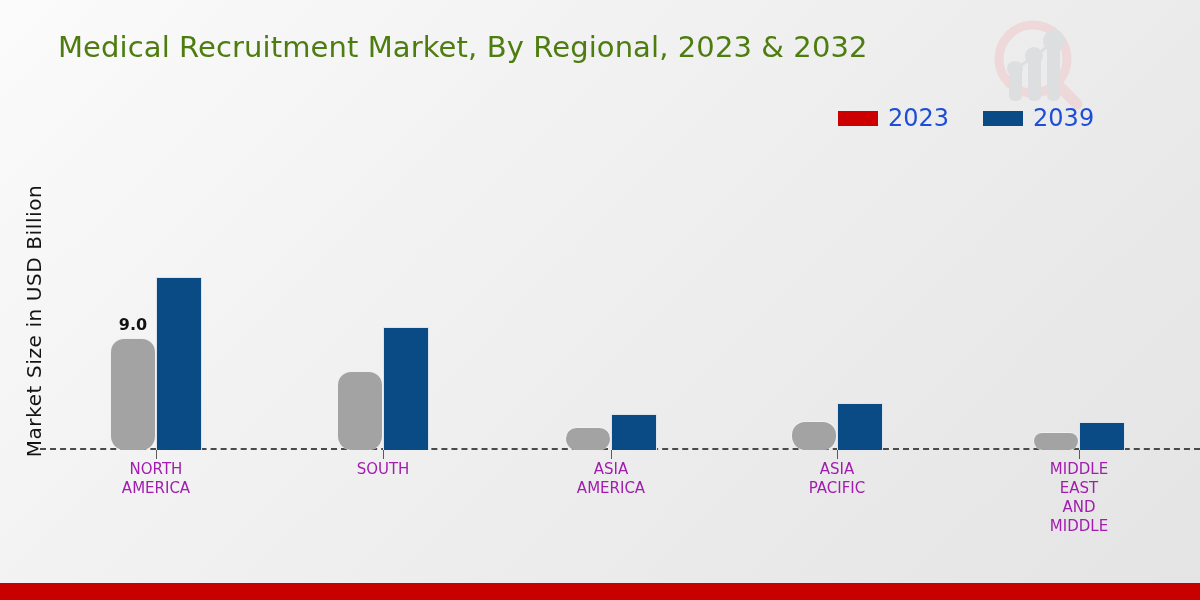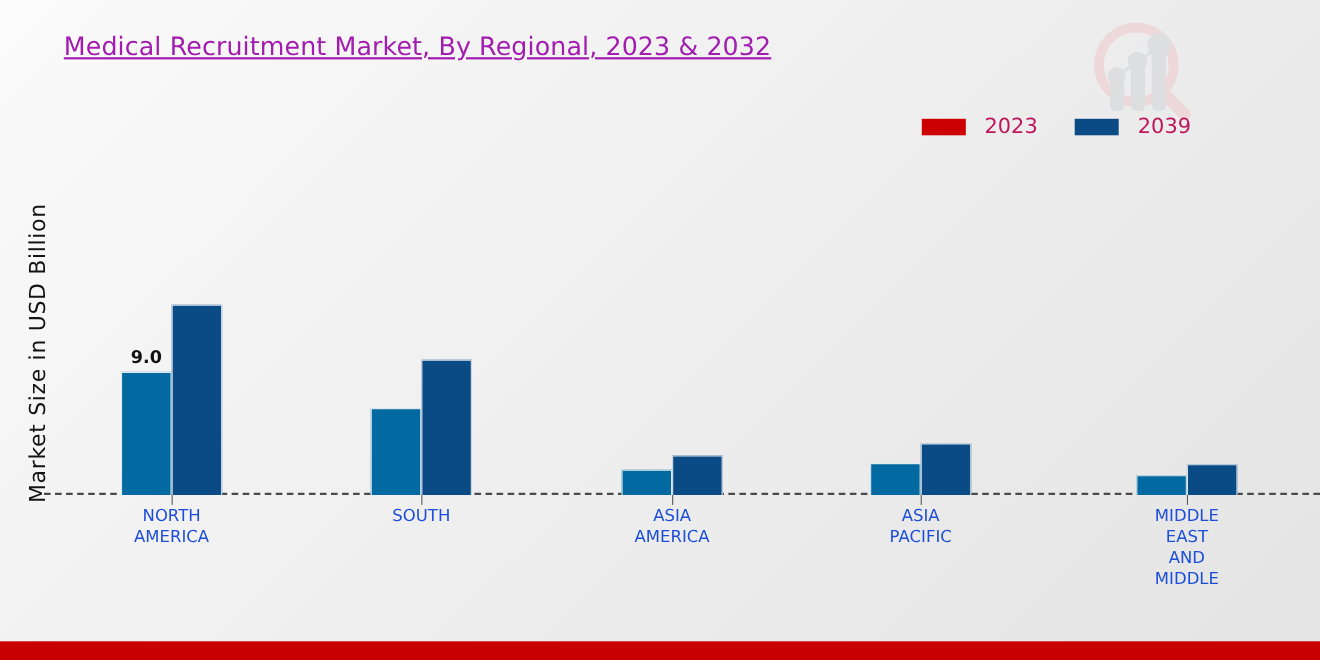--- a/index.html
+++ b/index.html
@@ -17,39 +17,38 @@
     left: 985px; top: 12px;
     width: 110px; height: 100px;
     opacity: .55;
     pointer-events: none;
   }
 
   
   #chart-title {
     position: absolute;
     left: 58px; top: 30px;
-    font-size: 23px;
+    font-size: 29px;
     font-weight: 400;
-    color: #a21caf;
+    color: #4d7c0f;
     letter-spacing: .1px;
     white-space: nowrap;
-    text-decoration: underline;
   }
 
   
   #legend {
     position: absolute;
     left: 838px; top: 104px;
     display: flex;
     align-items: center;
     gap: 34px;
   }
   .legend-item { display:flex; align-items:center; gap:10px; }
   .legend-swatch { width:40px; height:15px; display:block; }
-  .legend-label { font-size:19px; color:#be185d;margin-left:7px; }
+  .legend-label { font-size:24px; color:#1d4ed8; }
 
   
   #y-axis-title {
     position: absolute;
     left: -121px; top: 309px;
     width: 310px;
     transform: rotate(-90deg);
     text-align: center;
     font-size: 20px;
     color: #131313;
@@ -81,21 +80,21 @@
     display: flex;
     align-items: flex-end;
     justify-content: center;
   }
   .bar {
     width: 46px;
     position: relative;
     border: 1px solid rgba(255,255,255,.85);
     border-bottom: none;
   }
-  .bar.series-2023 { background:#0369a1; }
+  .bar.series-2023 { background:#a3a3a3;border-radius:14px; }
   .bar.series-2032 { background:#0a4a85; }
   .bar-value {
     position: absolute;
     left: 50%;
     transform: translateX(-50%);
     top: -24px;
     font-size: 16px;
     font-weight: bold;
     color: #121212;
     white-space: nowrap;
@@ -107,21 +106,21 @@
     width: 1px; height: 9px;
     background: #5a5a5a;
   }
   .cat-label {
     position: absolute;
     top: 310px;
     left: 50%;
     transform: translateX(-50%);
     text-align: center;
     font-size: 15px;
-    color: #1d4ed8;
+    color: #a21caf;
     line-height: 19px;
     white-space: nowrap;
   }
 
   
   #footer-bar {
     position: absolute;
     left: 0; bottom: 0;
     width: 1200px; height: 17px;
     background: #c80000;

